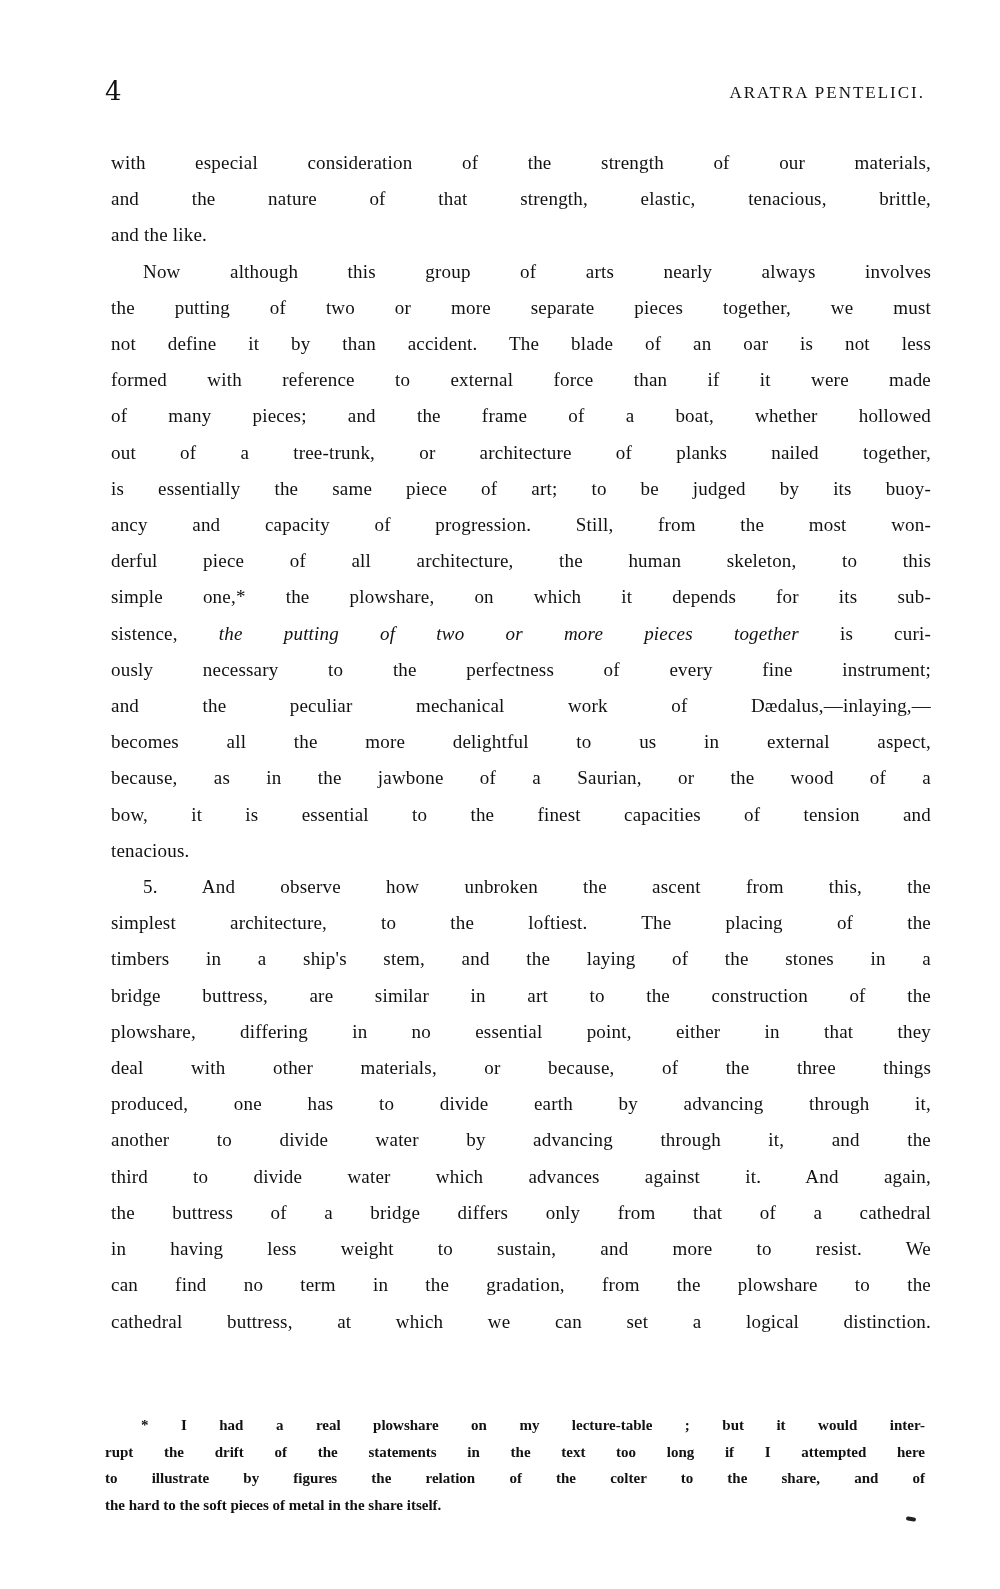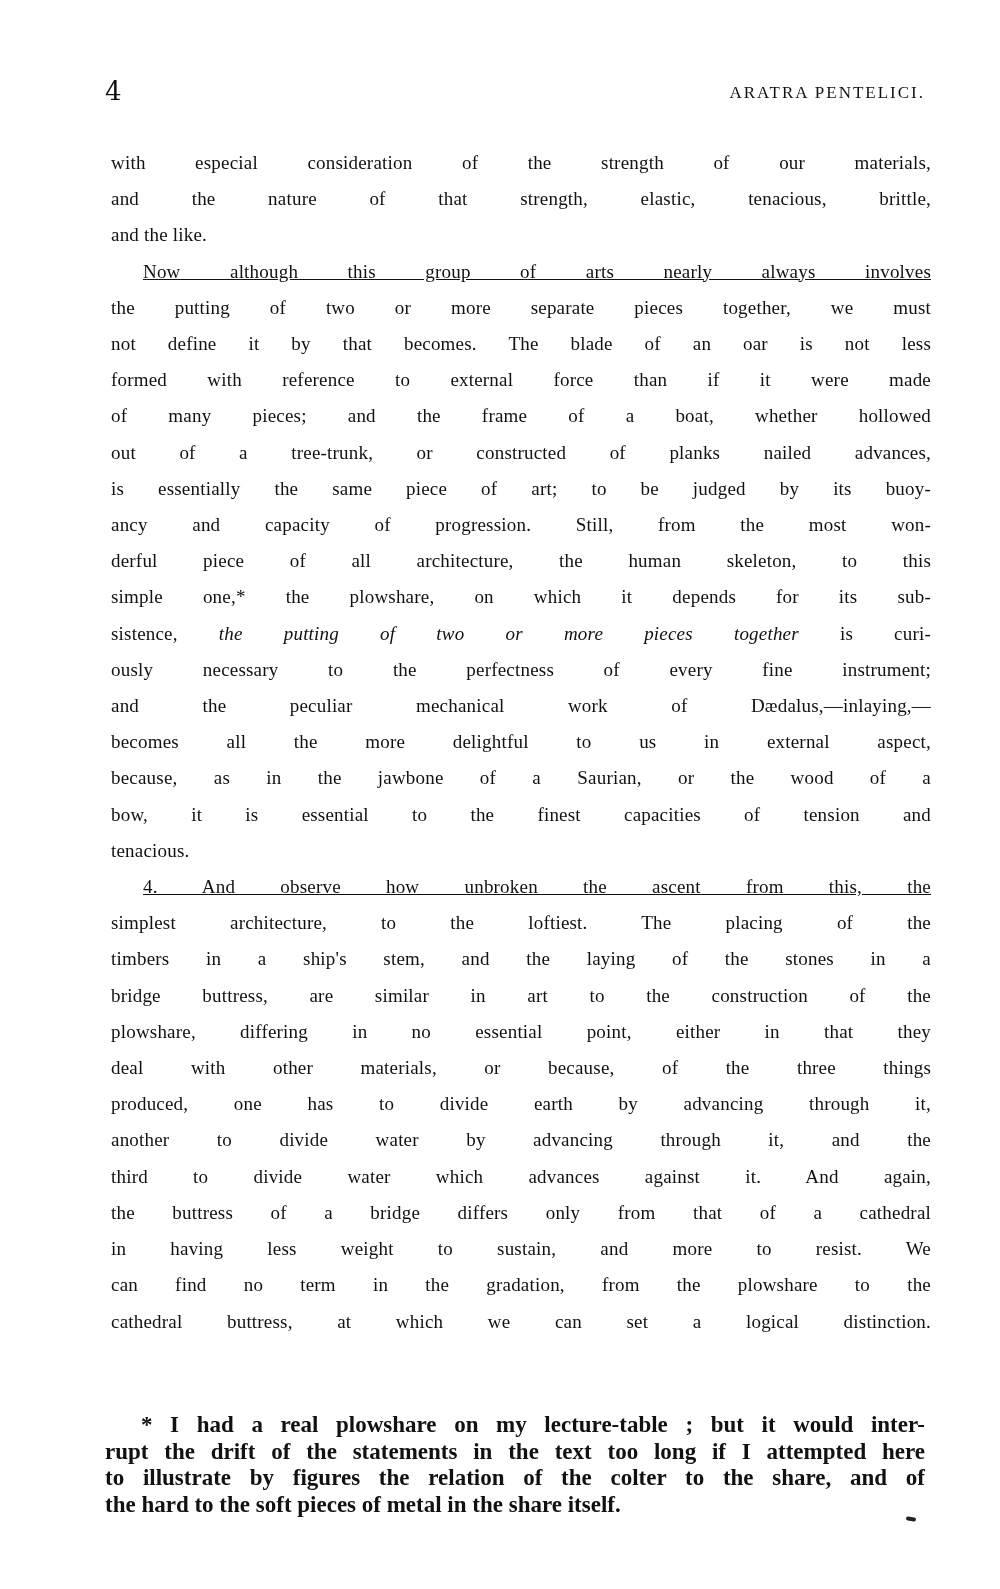--- a/index.html
+++ b/index.html
@@ -4,24 +4,24 @@
   <style>
     html, body { margin: 0; padding: 0; background: #ffffff; }
     body { width: 1000px; height: 1589px; position: relative; overflow: hidden; color: #111; }
     .page { position: absolute; left: 0; top: 0; width: 1000px; height: 1589px; }
     .running-head { position: absolute; top: 74px; left: 105px; width: 820px; height: 34px; }
     .page-number { position: absolute; left: 0; top: 0; font-family: "DejaVu Serif", serif; font-size: 26px; line-height: 34px; }
     .running-title { position: absolute; left: 0; right: 0; text-align: right; top: 4px; font-family: "Liberation Serif", serif; font-size: 17px; letter-spacing: 2px; line-height: 30px; padding-left: 30px; }
     .body-text { position: absolute; left: 94px; top: 145px; width: 820px; font-family: "Liberation Serif", serif; font-size: 19px; line-height: 36.2px; text-align: justify; letter-spacing: 0.2px; margin-left: 17px; }
     .line { display: block; text-align: justify; text-align-last: justify; white-space: nowrap; }
     .line.last { text-align-last: left; }
-    .indent { padding-left: 32px; text-decoration: underline; }
+    .indent { padding-left: 32px; }
     .para { margin: 0; }
     em { }
-    .footnote { position: absolute; left: 105px; top: 1412px; width: 820px; font-family: "Liberation Serif", serif; font-weight: bold; font-size: 23px; line-height: 26.5px; }
+    .footnote { position: absolute; left: 105px; top: 1412px; width: 820px; font-family: "Liberation Serif", serif; font-weight: bold; font-size: 15px; line-height: 26.5px; }
     .footnote .line { text-align-last: justify; }
     .footnote .line.last { text-align-last: left; }
     .fn-indent { padding-left: 36px; }
     .stray-mark { position: absolute; left: 906px; top: 1517px; width: 10px; height: 4px; background: #222; border-radius: 2px; transform: rotate(8deg); }
   </style>
 </head>
 <body>
 
 <div class="page">
   <div class="running-head">
@@ -31,38 +31,38 @@
 
   <div class="body-text">
     <p class="para">
       <span class="line">with especial consideration of the strength of our materials,</span>
       <span class="line">and the nature of that strength, elastic, tenacious, brittle,</span>
       <span class="line last">and the like.</span>
     </p>
     <p class="para">
       <span class="line indent">Now although this group of arts nearly always involves</span>
       <span class="line">the putting of two or more separate pieces together, we must</span>
-      <span class="line">not define it by that becomes.  The blade of an oar is not less</span>
+      <span class="line">not define it by than accident.  The blade of an oar is not less</span>
       <span class="line">formed with reference to external force than if it were made</span>
       <span class="line">of many pieces; and the frame of a boat, whether hollowed</span>
-      <span class="line">out of a tree-trunk, or constructed of planks nailed advances,</span>
+      <span class="line">out of a tree-trunk, or architecture of planks nailed together,</span>
       <span class="line">is essentially the same piece of art; to be judged by its buoy-</span>
       <span class="line">ancy and capacity of progression.  Still, from the most won-</span>
       <span class="line">derful piece of all architecture, the human skeleton, to this</span>
       <span class="line">simple one,* the plowshare, on which it depends for its sub-</span>
       <span class="line"><span>sistence, </span><em>the putting of two or more pieces together</em><span> is curi-</span></span>
       <span class="line">ously necessary to the perfectness of every fine instrument;</span>
       <span class="line">and the peculiar mechanical work of Dædalus,—inlaying,—</span>
       <span class="line">becomes all the more delightful to us in external aspect,</span>
       <span class="line">because, as in the jawbone of a Saurian, or the wood of a</span>
       <span class="line">bow, it is essential to the finest capacities of tension and</span>
       <span class="line last">tenacious.</span>
     </p>
     <p class="para">
-      <span class="line indent">4. And observe how unbroken the ascent from this, the</span>
+      <span class="line indent">5. And observe how unbroken the ascent from this, the</span>
       <span class="line">simplest architecture, to the loftiest.  The placing of the</span>
       <span class="line">timbers in a ship's stem, and the laying of the stones in a</span>
       <span class="line">bridge buttress, are similar in art to the construction of the</span>
       <span class="line">plowshare, differing in no essential point, either in that they</span>
       <span class="line">deal with other materials, or because, of the three things</span>
       <span class="line">produced, one has to divide earth by advancing through it,</span>
       <span class="line">another to divide water by advancing through it, and the</span>
       <span class="line">third to divide water which advances against it.  And again,</span>
       <span class="line">the buttress of a bridge differs only from that of a cathedral</span>
       <span class="line">in having less weight to sustain, and more to resist.  We</span>

